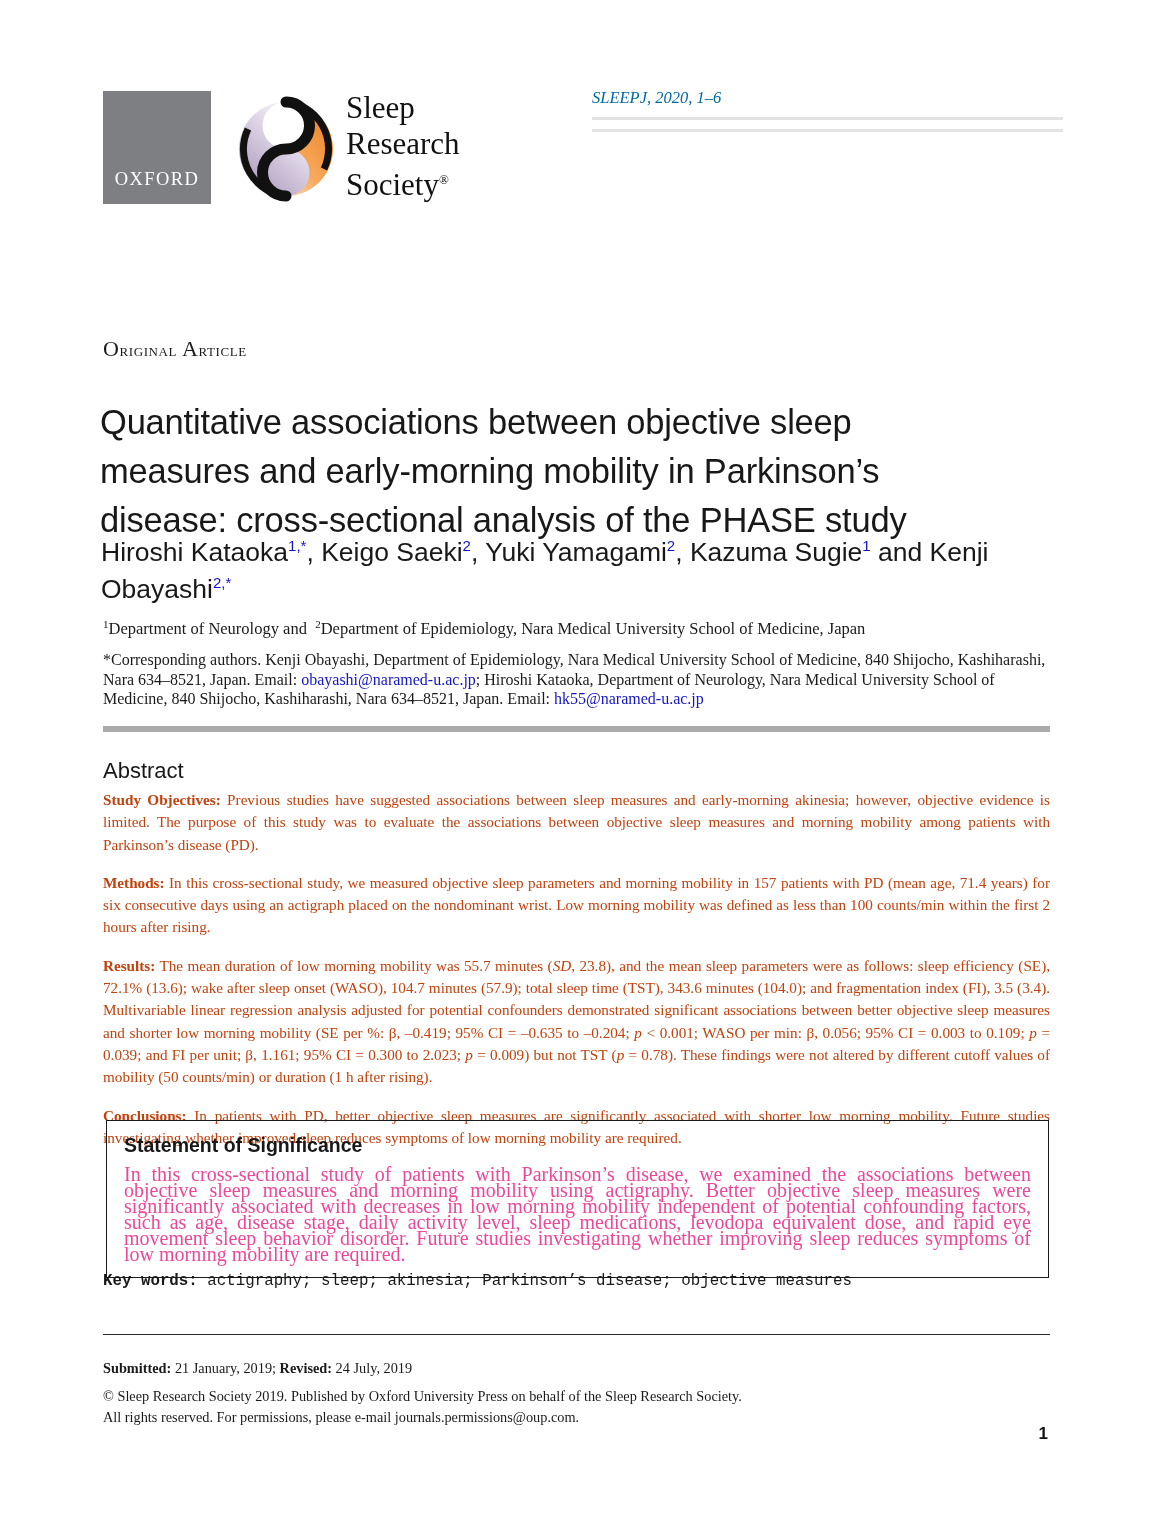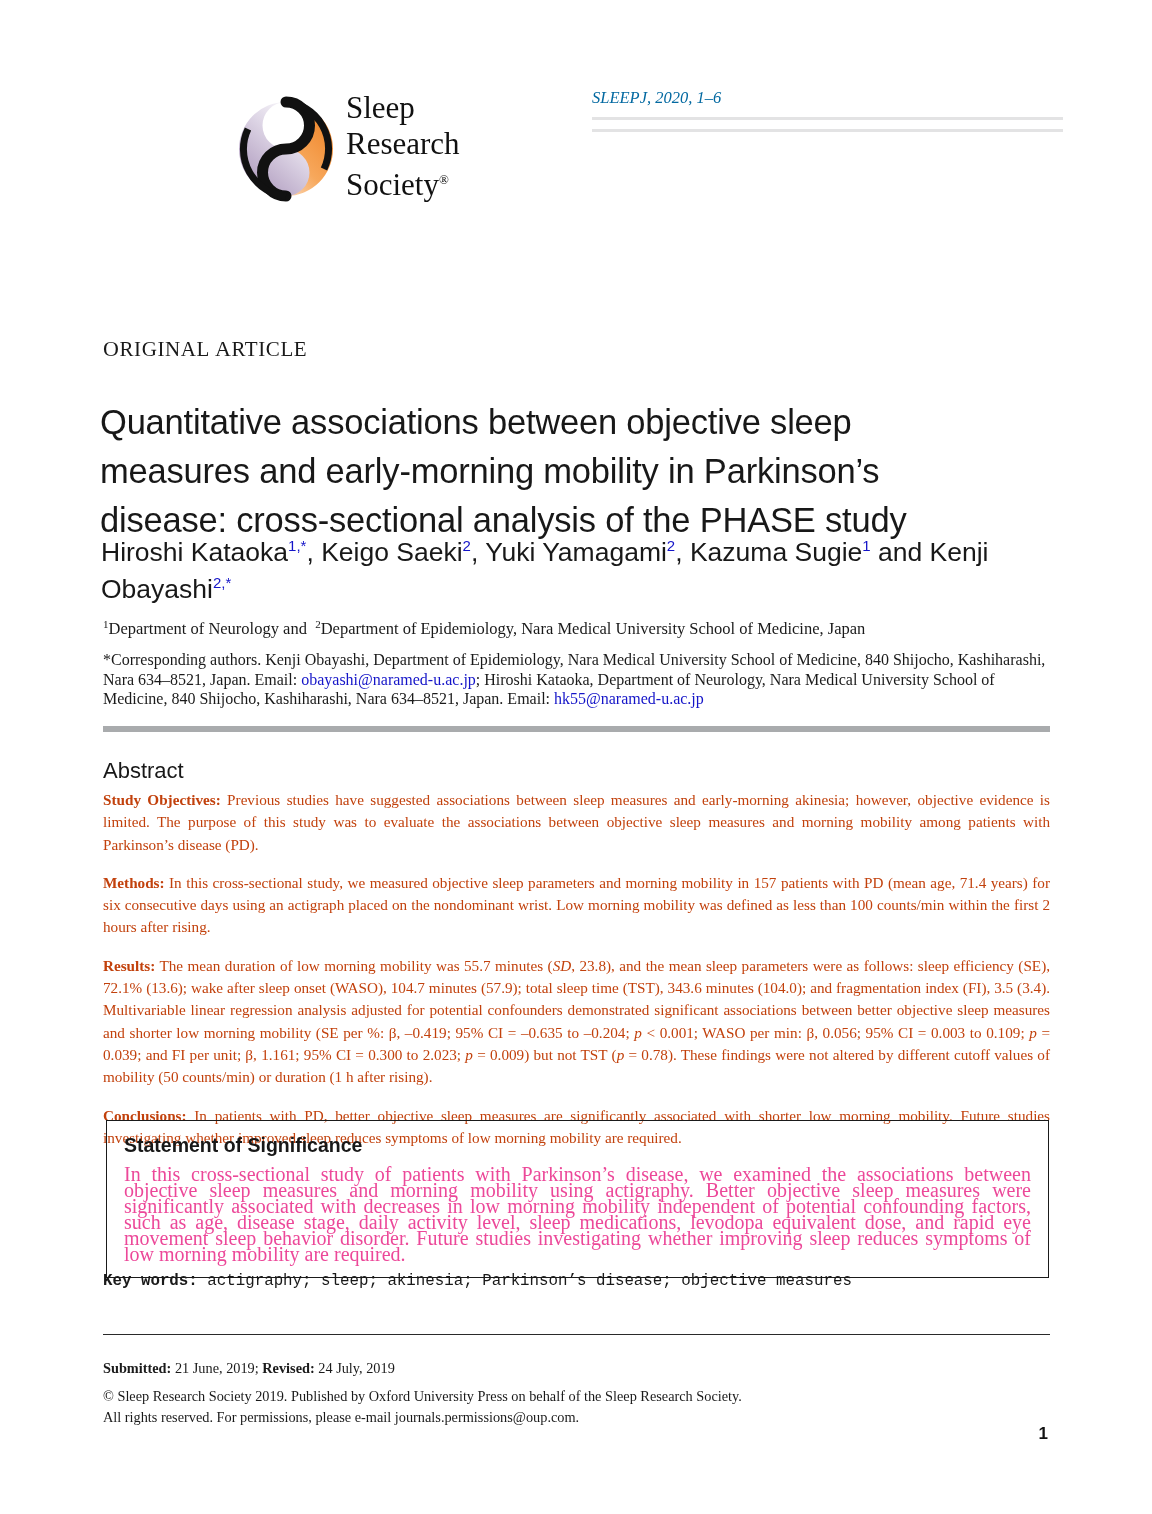--- a/index.html
+++ b/index.html
@@ -119,21 +119,21 @@
   
   .art-type {
     position: absolute;
     left: 103px;
     top: 336px;
     font-family: "Liberation Serif", serif;
     font-size: 22px;
     letter-spacing: 0.6px;
     color: #1a1a1a;
   }
-  .art-type .sc { font-size: 21px; }
+  .art-type .sc { font-size: 13px; }
 
   .art-title {
     position: absolute;
     left: 100px;
     top: 375px;
     width: 900px;
     font-family: "Liberation Sans", sans-serif;
     font-size: 34.5px;
     line-height: 49px;
     font-weight: normal;
@@ -294,20 +294,23 @@
 </style>
 </head>
 <body>
 
 <div class="page">
 
   <div class="side-download">Downloaded from https://academic.oup.com/sleep/article-abstract/43/1/zsz203/5573905 by neurodiemselection@ologyeducation.org,  neurodiemselection@ologyeducation.org on 17 January 2020</div>
 
   <div class="masthead">
 
+    <div class="oxford-box">
+      <div class="oxford-word">OXFORD</div>
+    </div>
 
     <div class="srs-logo">
       <svg width="110" height="112" viewBox="0 0 110 112" xmlns="http://www.w3.org/2000/svg">
         <defs>
           <linearGradient id="gOrange" x1="0.1" y1="1" x2="0.85" y2="0.05">
             <stop offset="0%" stop-color="#fde9d6"></stop>
             <stop offset="45%" stop-color="#f7a85c"></stop>
             <stop offset="100%" stop-color="#ef8326"></stop>
           </linearGradient>
           <linearGradient id="gPurple" x1="0.85" y1="0" x2="0.15" y2="1">
@@ -381,21 +384,21 @@
     <div class="sig-text">In this cross-sectional study of patients with Parkinson’s disease, we examined the associations between objective sleep measures and morning mobility using actigraphy. Better objective sleep measures were significantly associated with decreases in low morning mobility independent of potential confounding factors, such as age, disease stage, daily activity level, sleep medications, levodopa equivalent dose, and rapid eye movement sleep behavior disorder. Future studies investigating whether improving sleep reduces symptoms of low morning mobility are required.</div>
   </div>
 
   <div class="keywords">
     <span class="lbl">Key words:</span><span>  actigraphy; sleep; akinesia; Parkinson’s disease; objective measures</span>
   </div>
 
   <div class="rule-footer"></div>
 
   <div class="submitted">
-    <span class="lbl">Submitted:</span><span> 21 June, 2019; </span><span class="lbl">Revised:</span><span> 24 July, 2019</span>
+    <span class="lbl">Submitted:</span><span> 21 January, 2019; </span><span class="lbl">Revised:</span><span> 24 July, 2019</span>
   </div>
 
   <div class="copyright">
     <div>© Sleep Research Society 2019. Published by Oxford University Press on behalf of the Sleep Research Society.</div>
     <div>All rights reserved. For permissions, please e-mail journals.permissions@oup.com.</div>
   </div>
 
   <div class="pageno">1</div>
 
 </div>

